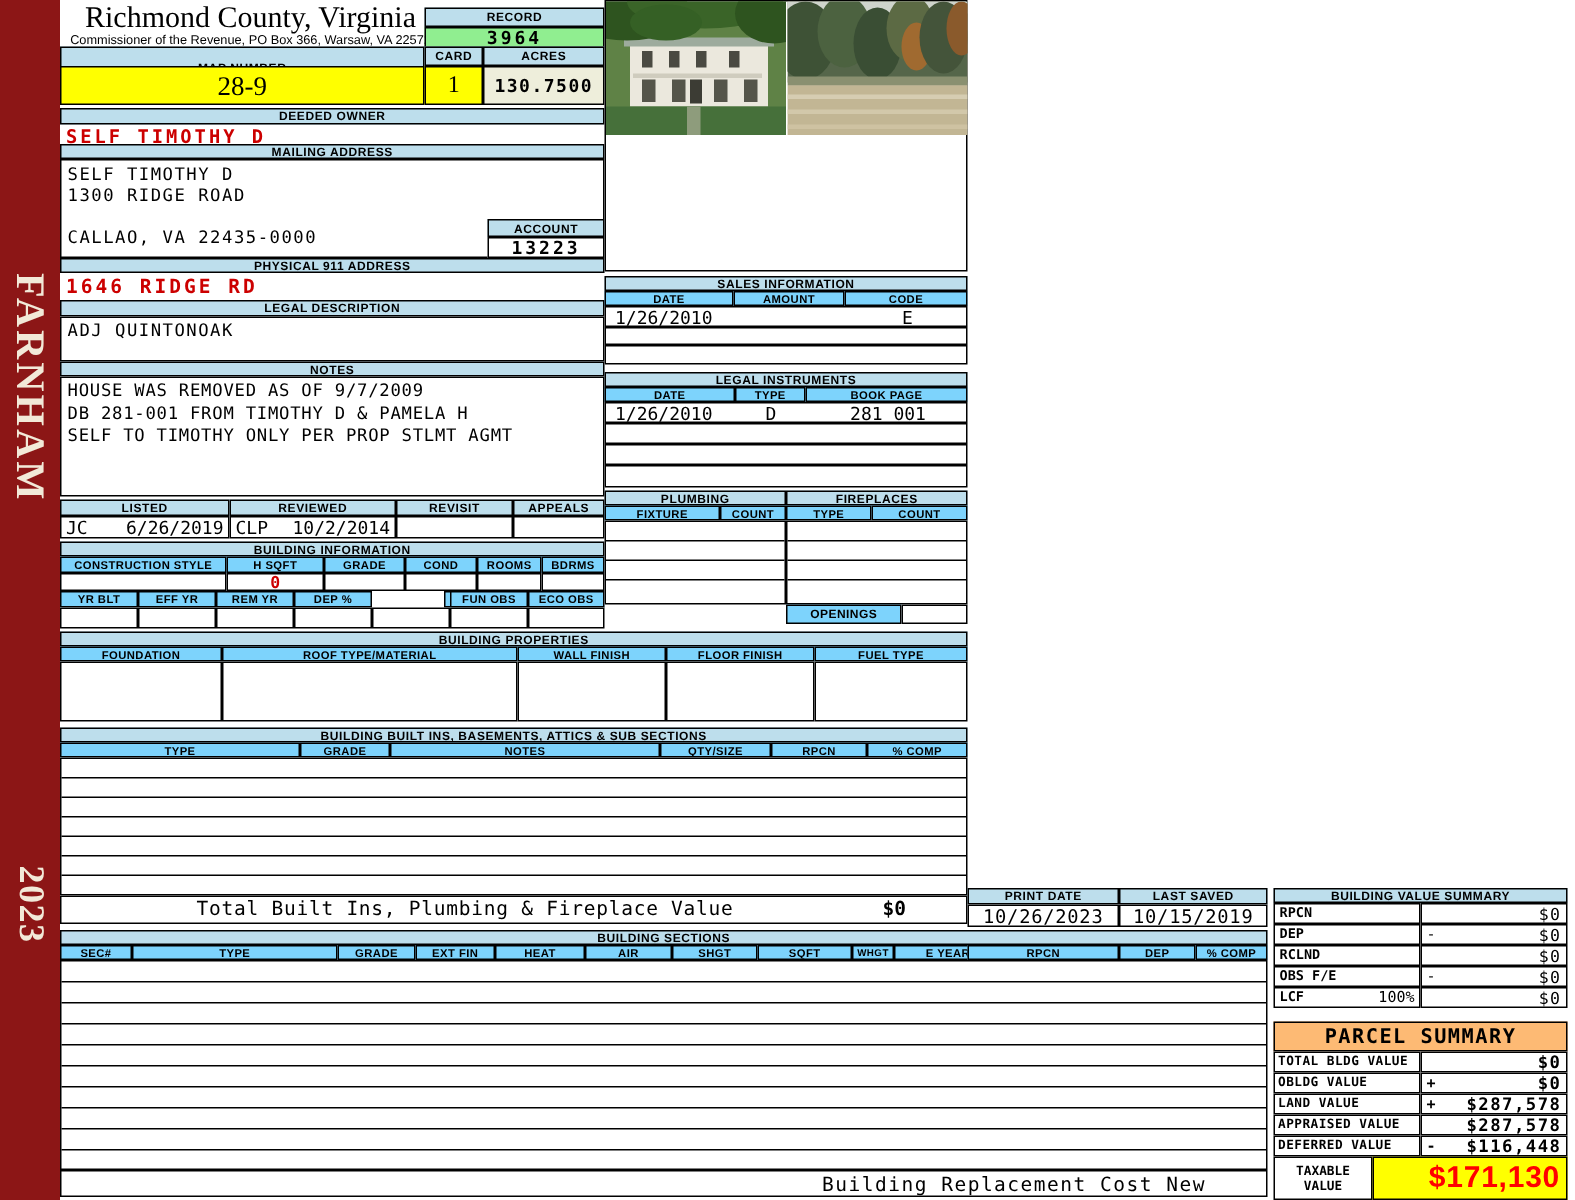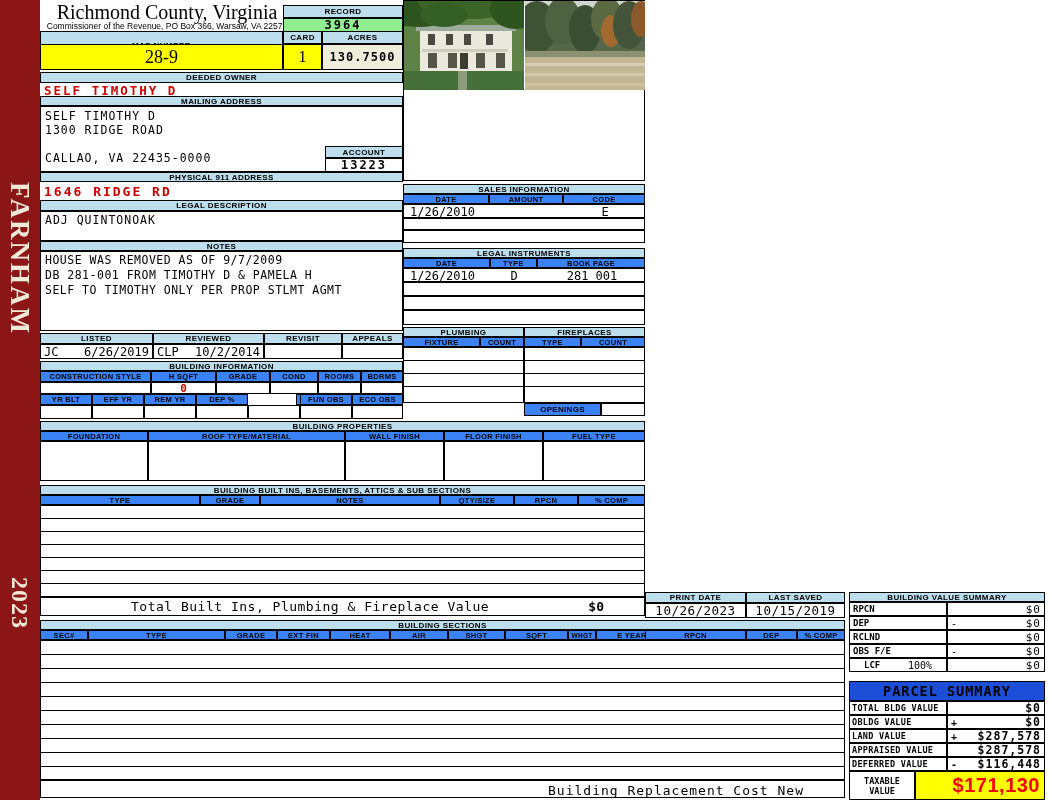--- a/index.html
+++ b/index.html
@@ -4,21 +4,21 @@
 <style>
   html,body{margin:0;padding:0;background:#fff;}
   #card{position:relative;width:1050px;height:800px;background:#fff;overflow:hidden;
         font-family:"Liberation Sans",sans-serif;color:#000;}
   .abs{position:absolute;box-sizing:border-box;}
   
   .bh{position:absolute;box-sizing:border-box;background:#BDDEEC;border:1px solid #000;
       font:bold 8px "Liberation Sans",sans-serif;letter-spacing:.4px;
       display:flex;align-items:center;justify-content:center;white-space:nowrap;}
   
-  .wh{position:absolute;box-sizing:border-box;background:#3b82f6;border:1px solid #000;
+  .wh{position:absolute;box-sizing:border-box;background:#7dd3fc;border:1px solid #000;
       font:bold 7.5px "Liberation Sans",sans-serif;letter-spacing:.3px;
       display:flex;align-items:center;justify-content:center;white-space:nowrap;overflow:hidden;}
   
   .cell{position:absolute;box-sizing:border-box;background:#fff;border:1px solid #000;}
   .mono{font-family:"DejaVu Sans Mono",monospace;}
   .rows{position:absolute;box-sizing:border-box;background:#fff;border:1px solid #000;}
   .rows>div{box-sizing:border-box;border-bottom:1px solid #000;}
   .rows>div:last-child{border-bottom:none;}
   .red{color:#CC0000;}
   .vtext{position:absolute;left:0;width:40px;writing-mode:vertical-rl;text-orientation:mixed;
@@ -271,21 +271,21 @@
     <span class="mono" style="margin-left:auto;font-size:11px;letter-spacing:1px;">$0</span>
   </div>
   <div class="cell" style="left:849px;top:644px;width:98px;height:14px;display:flex;align-items:center;justify-content:space-between;padding:0 3px;">
     <span class="mono" style="font-size:9px;font-weight:bold;">OBS F/E</span>
     <span class="mono" style="font-size:10px;"></span>
   </div>
   <div class="cell" style="left:947px;top:644px;width:98px;height:14px;display:flex;align-items:center;padding:0 3px;">
     <span class="mono" style="font-size:10px;">-</span>
     <span class="mono" style="margin-left:auto;font-size:11px;letter-spacing:1px;">$0</span>
   </div>
-  <div class="cell" style="left:849px;top:658px;width:98px;height:14px;display:flex;align-items:center;justify-content:space-between;padding:0 14px;">
+  <div class="cell" style="left:849px;top:658px;width:98px;height:14px;display:flex;align-items:center;justify-content:space-between;padding:0 3px;">
     <span class="mono" style="font-size:9px;font-weight:bold;">LCF</span>
     <span class="mono" style="font-size:10px;">100%</span>
   </div>
   <div class="cell" style="left:947px;top:658px;width:98px;height:14px;display:flex;align-items:center;padding:0 3px;">
     <span class="mono" style="font-size:10px;"></span>
     <span class="mono" style="margin-left:auto;font-size:11px;letter-spacing:1px;">$0</span>
   </div>
 
   <div class="bh" style="left:40px;top:620px;width:805px;height:10px;">BUILDING SECTIONS</div>
   <div class="wh" style="left:40px;top:630px;width:48px;height:10px;">SEC#</div>
@@ -310,21 +310,21 @@
     <div style="height:14px;"></div>
     <div style="height:14px;"></div>
     <div style="height:14px;"></div>
     <div style="height:14px;"></div>
     <div style="height:13px;"></div>
   </div>
   <div class="cell" style="left:40px;top:780px;width:805px;height:18px;">
     <span class="abs mono" style="left:425px;top:2px;width:420px;text-align:center;font-size:13px;letter-spacing:1px;">Building Replacement Cost New</span>
   </div>
 
-  <div class="cell ctr mono" style="left:849px;top:681px;width:196px;height:20px;background:#1d4ed8;font-size:13.5px;font-weight:bold;letter-spacing:1px;">PARCEL SUMMARY</div>
+  <div class="cell ctr mono" style="left:849px;top:681px;width:196px;height:20px;background:#fdba74;font-size:13.5px;font-weight:bold;letter-spacing:1px;">PARCEL SUMMARY</div>
   <div class="cell" style="left:849px;top:701px;width:98px;height:14px;display:flex;align-items:center;padding:0 2px;">
     <span class="mono" style="font-size:8.5px;font-weight:bold;letter-spacing:.3px;">TOTAL BLDG VALUE</span>
   </div>
   <div class="cell" style="left:947px;top:701px;width:98px;height:14px;display:flex;align-items:center;padding:0 3px;">
     <span class="mono" style="font-size:10px;font-weight:bold;"></span>
     <span class="mono" style="margin-left:auto;font-size:11.5px;font-weight:bold;letter-spacing:1px;">$0</span>
   </div>
   <div class="cell" style="left:849px;top:715px;width:98px;height:14px;display:flex;align-items:center;padding:0 2px;">
     <span class="mono" style="font-size:8.5px;font-weight:bold;letter-spacing:.3px;">OBLDG VALUE</span>
   </div>

